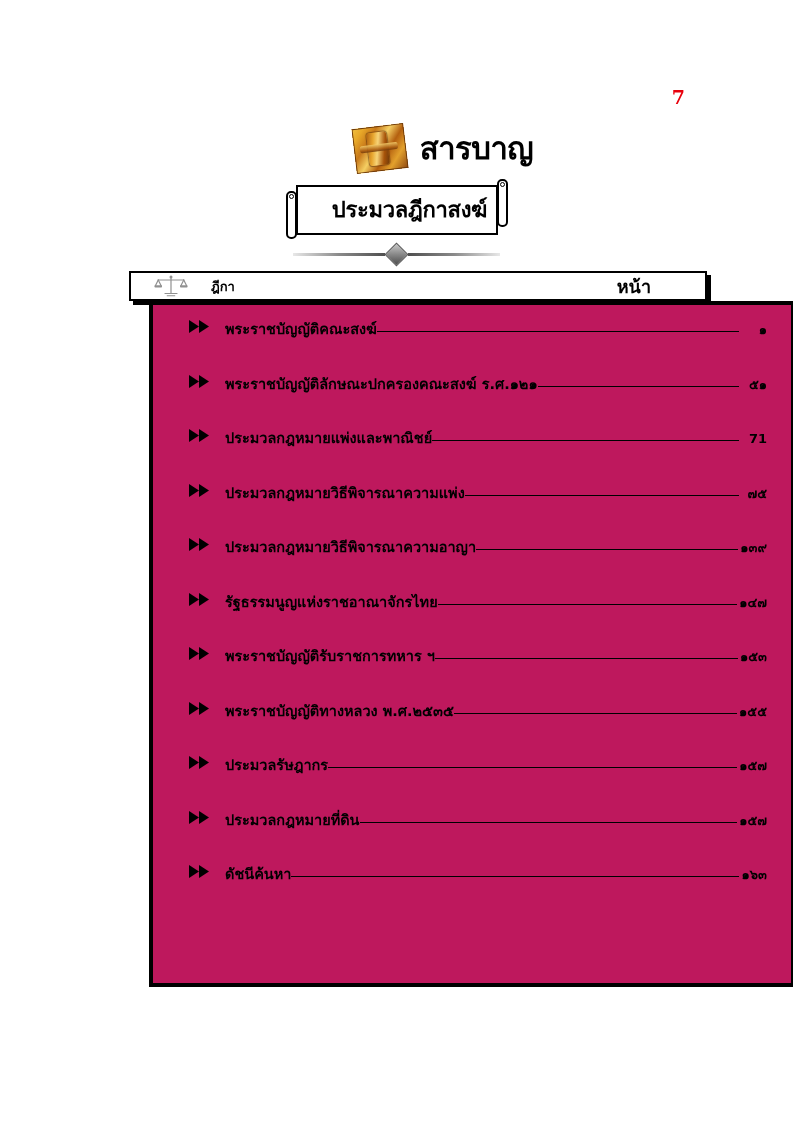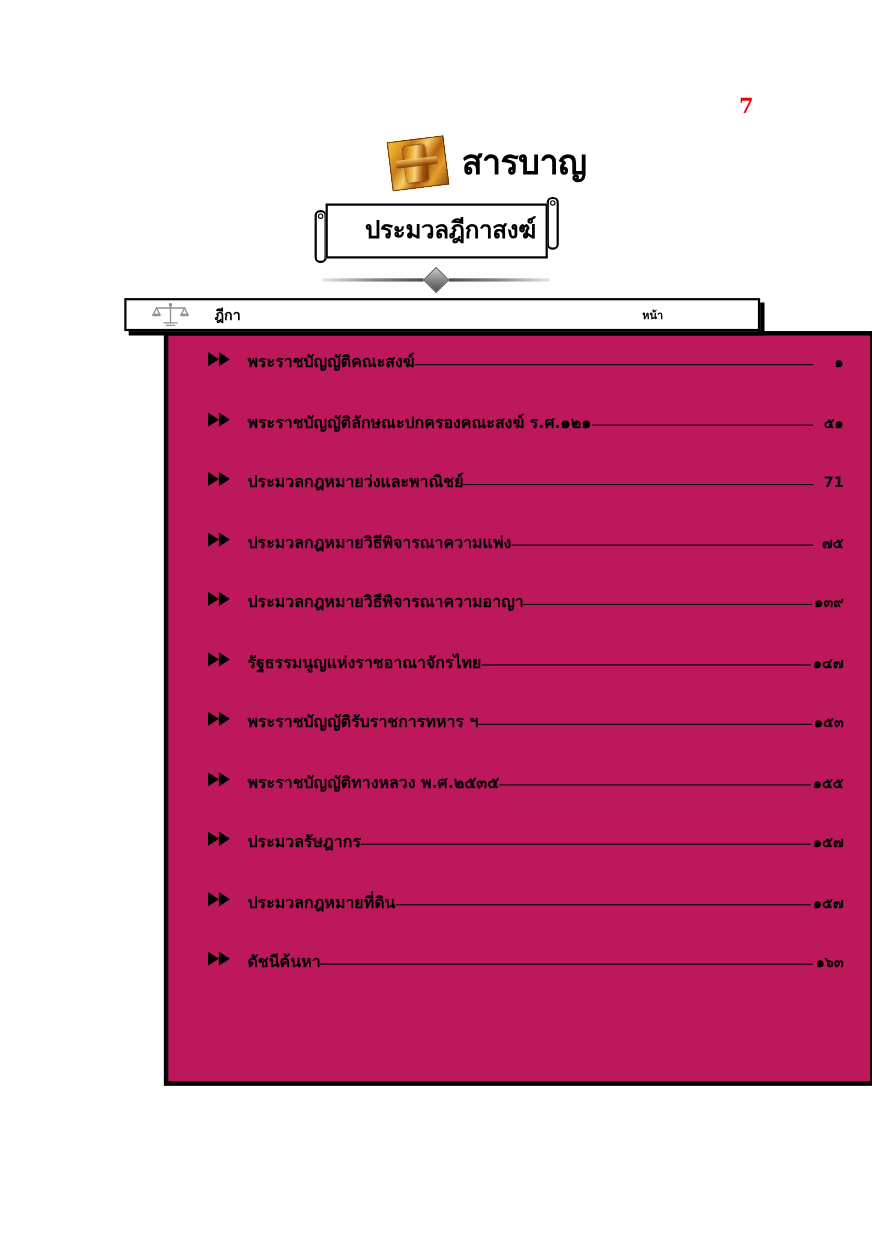--- a/index.html
+++ b/index.html
@@ -175,21 +175,21 @@
     margin: 0 3px;
     transform: rotate(45deg);
     background: linear-gradient(135deg, #c9c9c9 0%, #8e8e8e 45%, #4a4a4a 100%);
     border: 1px solid #5a5a5a;
     box-sizing: border-box;
   }
 
   
   .toc-header {
     position: absolute;
-    left: 113px;
+    left: 129px;
     top: 271px;
     width: 578px;
     height: 30px;
     border: 2px solid #000;
     box-sizing: border-box;
     background: #fff;
     display: flex;
     align-items: center;
     box-shadow: 4px 4px 0 0 #000;
     z-index: 3;
@@ -201,25 +201,25 @@
     flex: none;
     opacity: .65;
   }
   .toc-header-left {
     font-size: 13px;
     font-weight: 700;
     color: #000;
     margin-left: 22px;
   }
   .toc-header-right {
-    font-size: 10px;
+    font-size: 18px;
     font-weight: 700;
     color: #000;
     margin-left: auto;
-    margin-right: 86px;
+    margin-right: 54px;
   }
 
   
   .toc-box {
     position: absolute;
     left: 113px;
     top: 301px;
     width: 646px;
     height: 686px;
     border: 4px solid #000;
@@ -341,21 +341,21 @@
           </svg></span>
         <span class="toc-label">พระราชบัญญัติลักษณะปกครองคณะสงฆ์ ร.ศ.๑๒๑</span>
         <span class="toc-leader"></span>
         <span class="toc-page">๕๑</span>
       </div>
       <div class="toc-row">
         <span class="bullet"><svg viewBox="0 0 22 13" width="22" height="13">
             <polygon points="0,0 10,6.5 0,13" fill="#000"></polygon>
             <polygon points="10,0 20,6.5 10,13" fill="#000"></polygon>
           </svg></span>
-        <span class="toc-label">ประมวลกฎหมายว่งและพาณิชย์</span>
+        <span class="toc-label">ประมวลกฎหมายแพ่งและพาณิชย์</span>
         <span class="toc-leader"></span>
         <span class="toc-page">71</span>
       </div>
       <div class="toc-row">
         <span class="bullet"><svg viewBox="0 0 22 13" width="22" height="13">
             <polygon points="0,0 10,6.5 0,13" fill="#000"></polygon>
             <polygon points="10,0 20,6.5 10,13" fill="#000"></polygon>
           </svg></span>
         <span class="toc-label">ประมวลกฎหมายวิธีพิจารณาความแพ่ง</span>
         <span class="toc-leader"></span>

